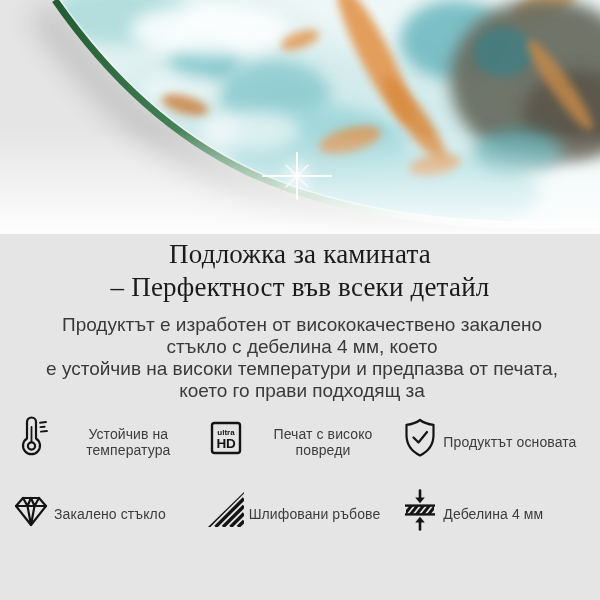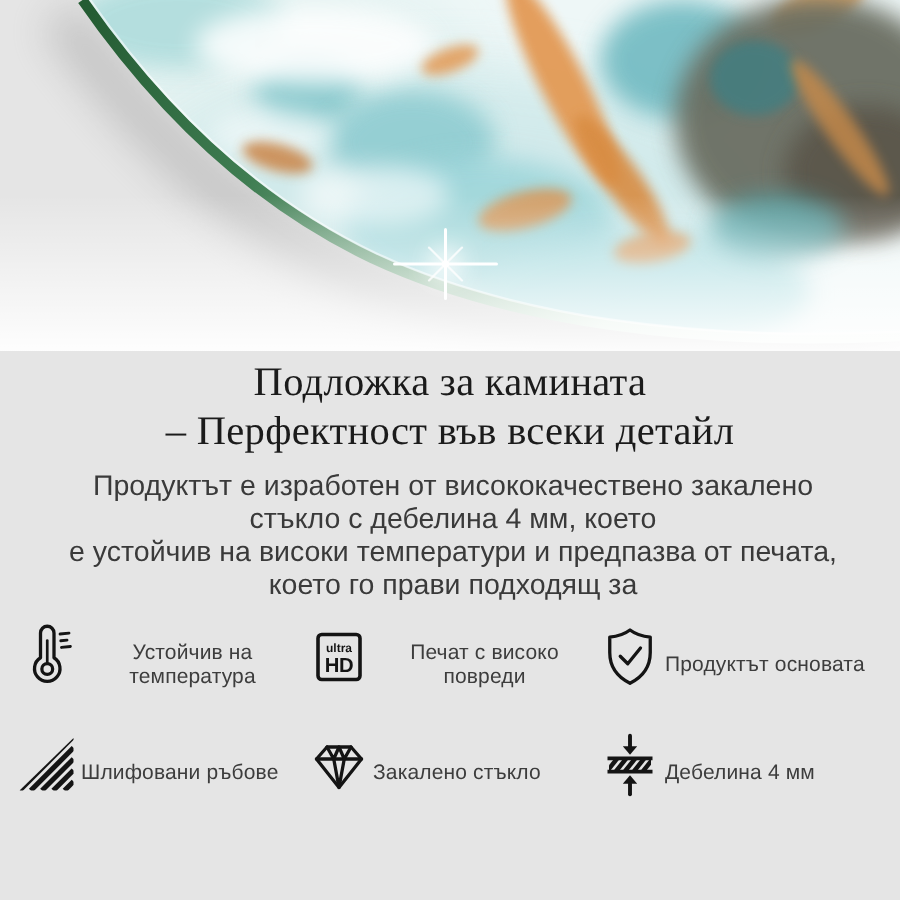--- a/index.html
+++ b/index.html
@@ -149,48 +149,48 @@
         <svg width="46" height="46" viewBox="0 0 46 46">
           <path d="M23,5 C27,8 31.5,9.3 36.5,9.8 V20 C36.5,30 31,36.5 23,40.5 C15,36.5 9.5,30 9.5,20 V9.8 C14.5,9.3 19,8 23,5 Z"></path>
           <path d="M16.5,22.5 L21.5,27.5 L30,17"></path>
         </svg>
       </div>
       <div class="lbl">Продуктът основата</div>
     </div>
 
     <div class="feature">
       <div class="ic">
+        <svg width="46" height="46" viewBox="0 0 46 46" stroke-width="1.9">
+          <path d="M15,11 L31,11 L38,19 L23,38 L8,19 Z"></path>
+          <path d="M8,19 H38"></path>
+          <path d="M15,11 L19.5,19 L23,11 L26.5,19 L31,11"></path>
+          <path d="M19.5,19 L23,38 L26.5,19"></path>
+        </svg>
+      </div>
+      <div class="lbl">Закалено стъкло</div>
+    </div>
+
+    <div class="feature">
+      <div class="ic">
         <svg width="46" height="46" viewBox="0 0 46 46">
           <defs>
               <clipPath id="triClip">
                 <path d="M5,40 L41,40 L41,5 Z"></path>
               </clipPath>
             </defs>
           <g clip-path="url(#triClip)" stroke-width="3.4" stroke-linecap="butt">
             <line x1="5" y1="40" x2="41" y2="4"></line>
             <line x1="12.5" y1="40" x2="41" y2="11.5"></line>
             <line x1="20" y1="40" x2="41" y2="19"></line>
             <line x1="27.5" y1="40" x2="41" y2="26.5"></line>
             <line x1="35" y1="40" x2="41" y2="34"></line>
           </g>
         </svg>
       </div>
       <div class="lbl">Шлифовани ръбове</div>
-    </div>
-
-    <div class="feature">
-      <div class="ic">
-        <svg width="46" height="46" viewBox="0 0 46 46" stroke-width="1.9">
-          <path d="M15,11 L31,11 L38,19 L23,38 L8,19 Z"></path>
-          <path d="M8,19 H38"></path>
-          <path d="M15,11 L19.5,19 L23,11 L26.5,19 L31,11"></path>
-          <path d="M19.5,19 L23,38 L26.5,19"></path>
-        </svg>
-      </div>
-      <div class="lbl">Закалено стъкло</div>
     </div>
 
     <div class="feature">
       <div class="ic">
         <svg width="46" height="46" viewBox="0 0 46 46">
           <defs>
               <clipPath id="barClip">
                 <rect x="9" y="19" width="28" height="8"></rect>
               </clipPath>
             </defs>

